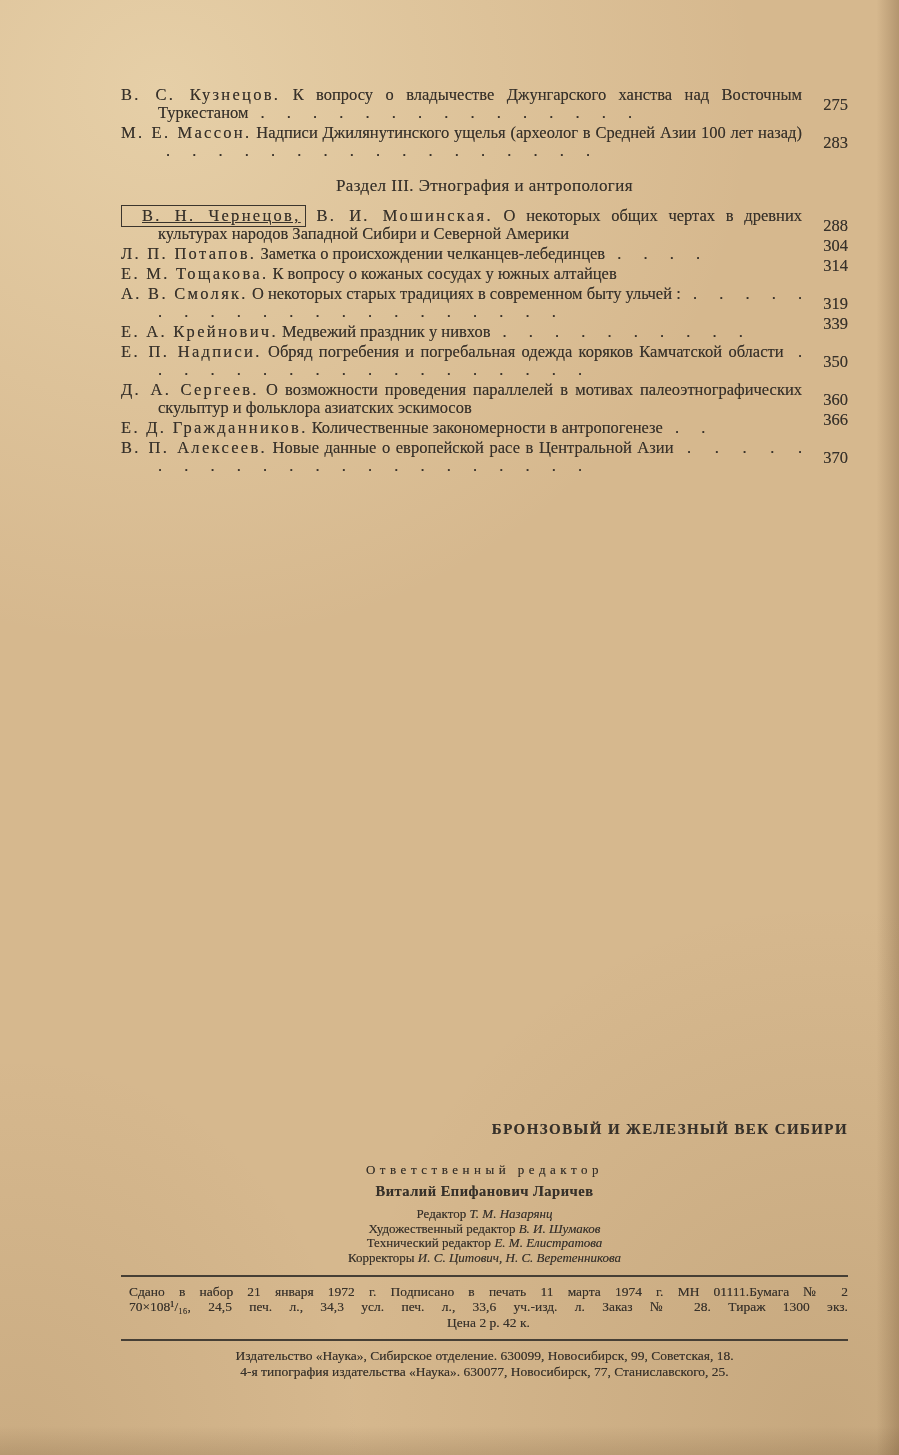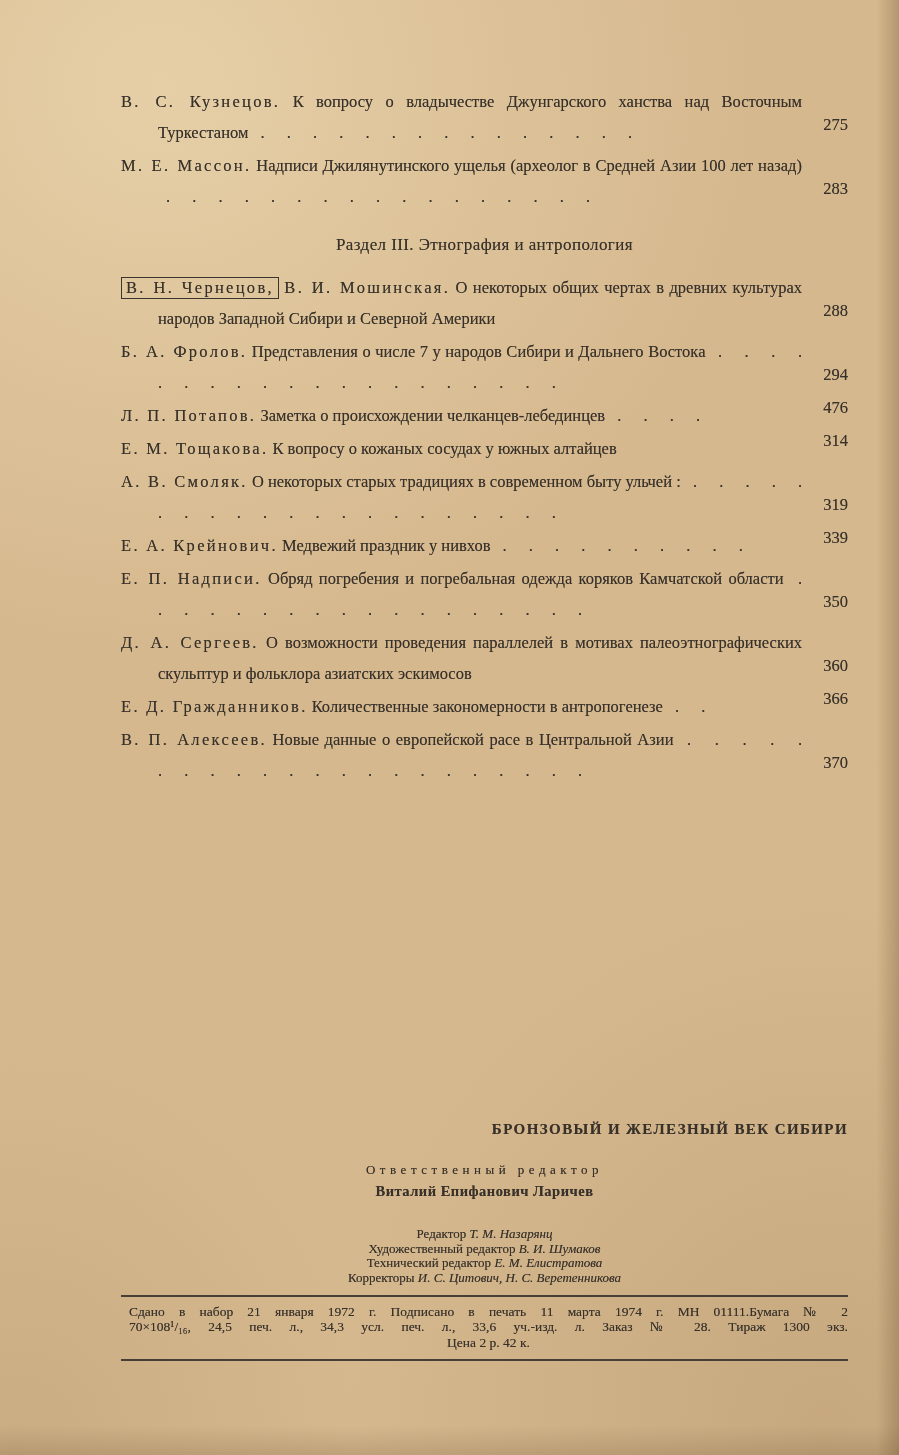--- a/index.html
+++ b/index.html
@@ -24,34 +24,35 @@
   }
   .page * { text-shadow: 0 0 0.35px rgba(55,49,42,0.55); }
 
   
   .toc {
     position: absolute;
     left: 121px;
     top: 86px;
     width: 727px;
     font-size: 16.5px;
-    line-height: 31px;
+    line-height: 18px;
     text-align: justify;
   }
   .entry {
     position: relative;
     margin: 0 0 2px 0;
     padding: 0 46px 0 37px;
     text-indent: -37px;
   }
   .author { letter-spacing: 2.3px; }
   .boxed {
     border: 1.5px solid #3b352d;
-    padding: 0 4px 1px 4px;
+    padding: 0 4px 1px 20px;
     letter-spacing: 2.3px;
+    text-decoration: underline;
   }
   .dots {
     word-spacing: 18px;
     margin-left: 8px;
     white-space: normal;
   }
   .pageno {
     position: absolute;
     right: 0;
     bottom: 8px;
@@ -88,21 +89,21 @@
     margin-top: 22px;
     letter-spacing: 4.5px;
     font-size: 13px;
   }
   .resp-name {
     margin-top: 4px;
     font-weight: bold;
     font-size: 14.5px;
     letter-spacing: 0.5px;
   }
-  .staff { margin-top: 26px; font-size: 13px; line-height: 14.6px; text-align: center; }
+  .staff { margin-top: 6px; font-size: 13px; line-height: 14.6px; text-align: center; }
   .staff-line .iname { font-style: italic; }
   .rule {
     height: 2px;
     background: #463f35;
     margin: 9px 0 7px 0;
   }
   .imprint-line {
     font-size: 13.5px;
     line-height: 15.6px;
     margin-left: 8px;
@@ -143,32 +144,26 @@
     <h2 class="heading">Раздел III. Этнография и антропология</h2>
 
     <p class="entry">
       <span class="boxed">В. Н. Чернецов,</span>
       <span class="author">В. И. Мошинская.</span>
       <span>О некоторых общих чертах в древних культурах народов Западной Сибири и Северной Америки</span>
       <span class="dots"></span>
       <span class="pageno">288</span>
     </p>
 
-    <p class="entry">
-      <span class="author">Б. А. Фролов.</span>
-      <span>Представления о числе 7 у народов Сибири и Дальнего Востока</span>
-      <span class="dots">. . . . . . . . . . . . . . . . . . . .</span>
-      <span class="pageno">294</span>
-    </p>
 
     <p class="entry">
       <span class="author">Л. П. Потапов.</span>
       <span>Заметка о происхождении челканцев-лебединцев</span>
       <span class="dots">. . . .</span>
-      <span class="pageno">476</span>
+      <span class="pageno">304</span>
     </p>
 
     <p class="entry">
       <span class="author">Е. М. Тощакова.</span>
       <span>К вопросу о кожаных сосудах у южных алтайцев</span>
       <span class="dots"></span>
       <span class="pageno">314</span>
     </p>
 
     <p class="entry">
@@ -244,16 +239,20 @@
     <div class="rule"></div>
 
     <div class="imprint">
       <div class="imprint-line just">Сдано в набор 21 января 1972 г. Подписано в печать 11 марта 1974 г. МН 01111.Бумага № 2</div>
       <div class="imprint-line just">70×108¹/₁₆, 24,5 печ. л., 34,3 усл. печ. л., 33,6 уч.-изд. л. Заказ № 28. Тираж 1300 экз.</div>
       <div class="imprint-line center">Цена 2 р. 42 к.</div>
     </div>
 
     <div class="rule"></div>
 
+    <div class="publisher">
+      <div class="pub-line">Издательство «Наука», Сибирское отделение. 630099, Новосибирск, 99, Советская, 18.</div>
+      <div class="pub-line">4-я типография издательства «Наука». 630077, Новосибирск, 77, Станиславского, 25.</div>
+    </div>
 
   </div>
 
 </div>
 
 </body></html>

